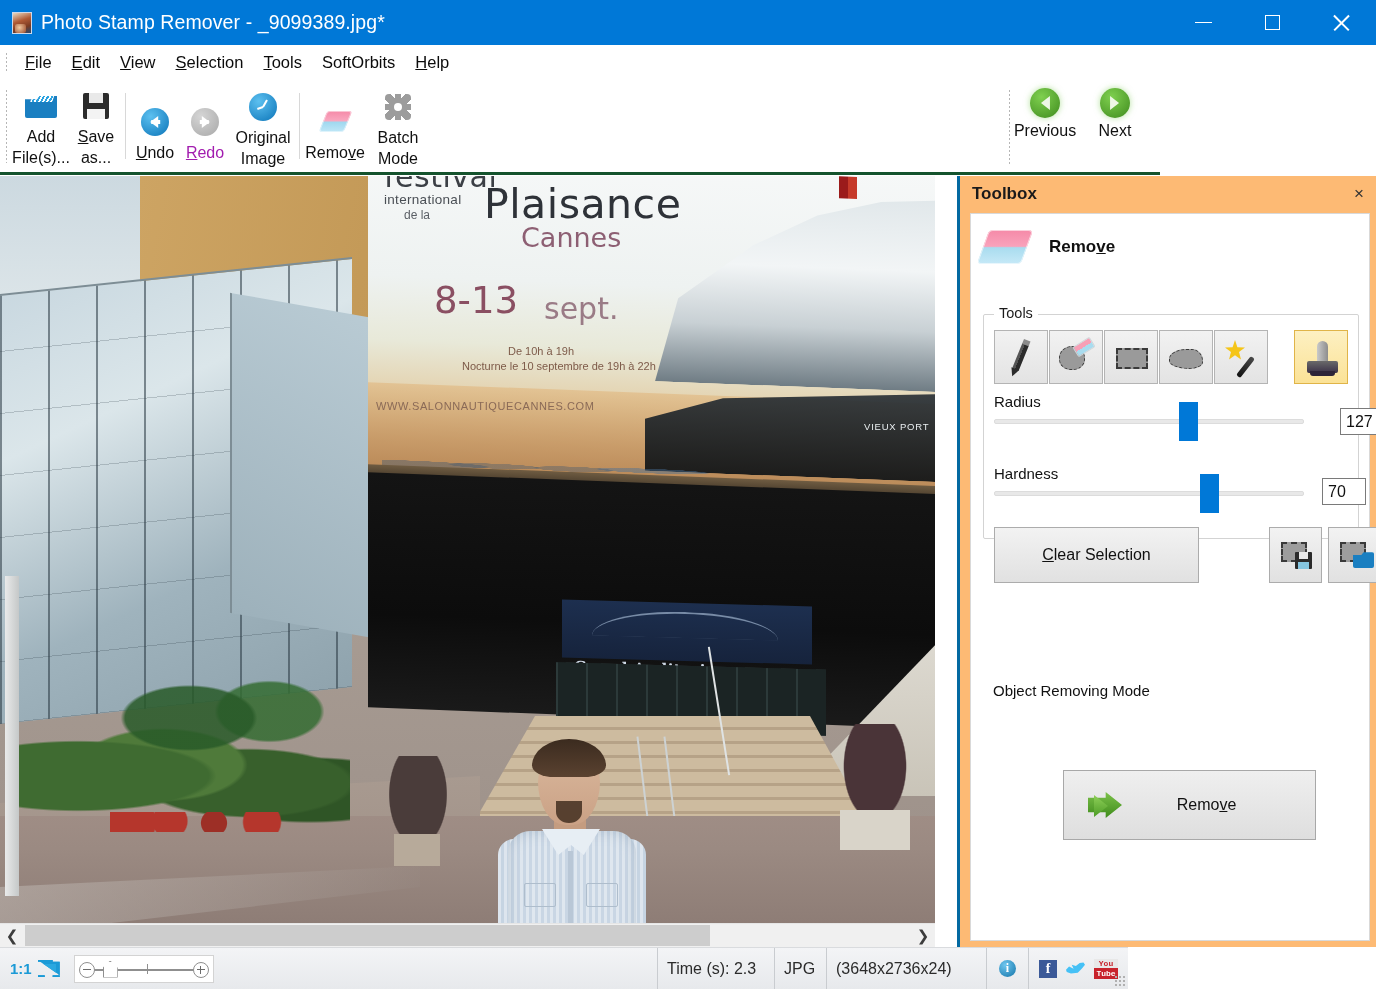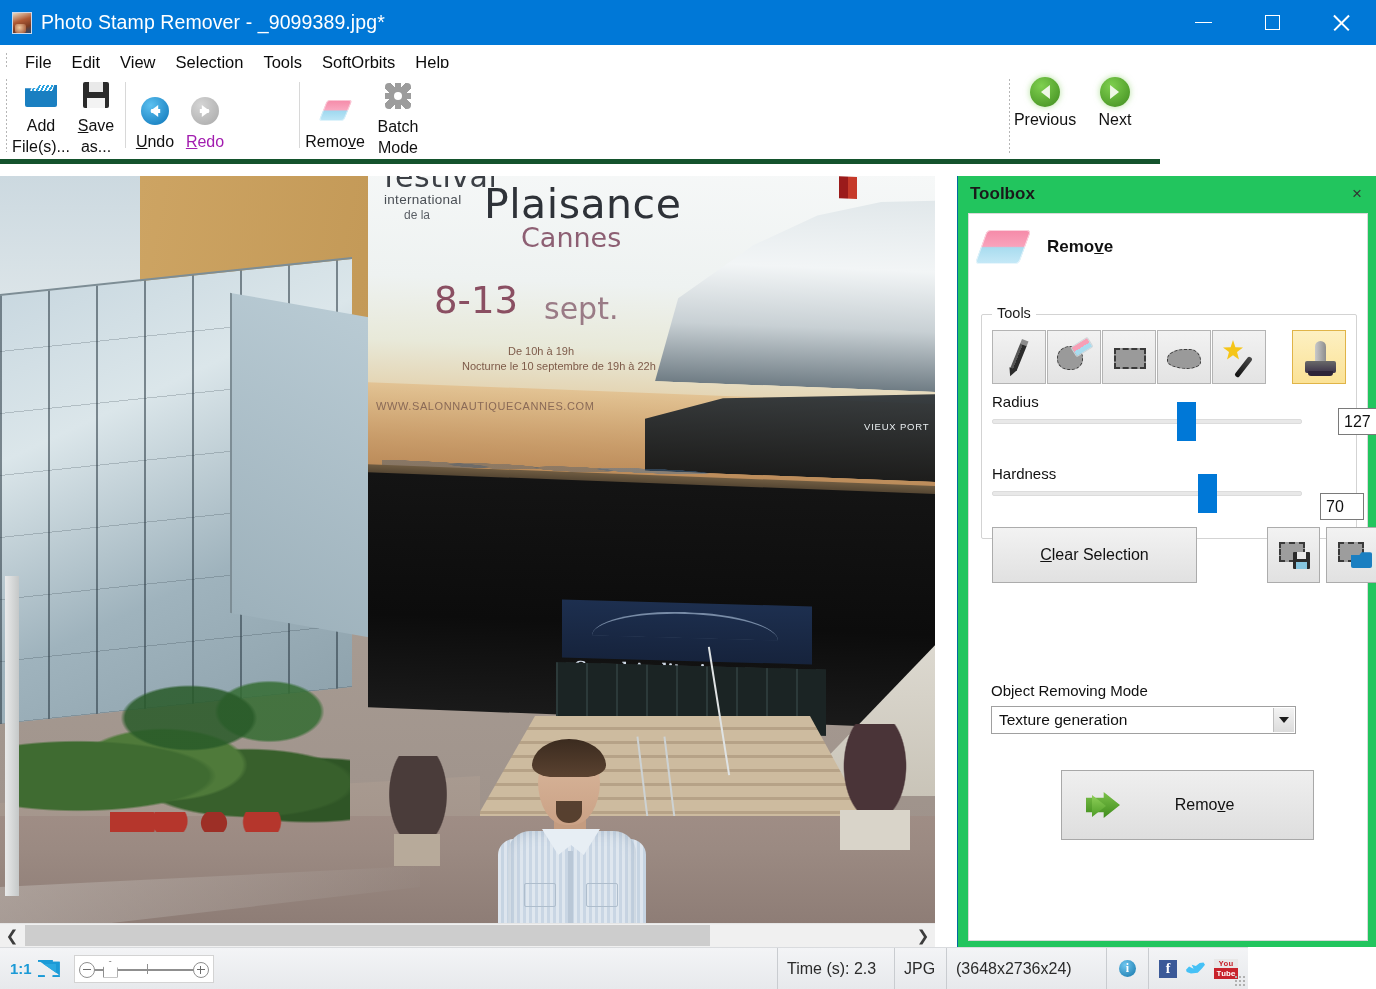--- a/index.html
+++ b/index.html
@@ -64,23 +64,23 @@
     flex:none;
   }
   .menu-item {
     font-size: 16.5px; color:#0b0b0b; padding: 2px 10px; white-space:nowrap;
     cursor: default;
   }
   .menu-item u { text-decoration: underline; }
 
   
   .toolbar {
-    position:absolute; left:0; top:68px; width:1160px; height:96px;
+    position:absolute; left:0; top:79px; width:1160px; height:96px;
     background:#ffffff;
-    border-bottom: 5px solid #14532d;
+    border-bottom: 3px solid #14532d;
   }
   .tb-grip {
     position:absolute; left:5px; top:10px;
     width: 4px; height: 74px;
     background-image: radial-gradient(circle, #b6b6b6 0.8px, transparent 1px);
     background-size: 3px 4px;
   }
   .tb-group { position:absolute; top:6px; height:84px; display:flex; align-items:flex-start; }
   .tb-btn {
     display:flex; flex-direction:column; align-items:center;
@@ -468,21 +468,21 @@
   }
   .hs-arrow.left { left:0; }
   .hs-arrow.right { right:0; }
   .hs-thumb {
     position:absolute; left:25px; top:1px; width:685px; height:21px; background:#cdcdcd;
   }
 
   
   .toolbox {
     position:absolute; left:957px; top:176px; width:419px; height:771px;
-    background:#22c55e; border-left:1px solid #0369a1;
+    background:#fdba74; border-left:3px solid #0369a1;
   }
   .tbx-header {
     position:absolute; left:0; top:0; width:419px; height:36px;
     display:flex; align-items:center;
   }
   .tbx-title { font-size:17px; font-weight:bold; color:#1a1a1a; margin-left:12px; }
   .tbx-close {
     position:absolute; right:10px; top:8px; width:20px; height:20px;
     color:#333; font-size:17px; line-height:20px; text-align:center; cursor:default;
   }
@@ -645,21 +645,21 @@
   .remove-arrow2{
     position:absolute; left:30px; top:24px; width:14px; height:22px;
     background: linear-gradient(180deg,#8fd059,#4d9c26);
     clip-path: polygon(0 0, 100% 50%, 0 100%);
   }
   .remove-lab { flex:1; text-align:center; font-size:16px; color:#111; margin-right:24px; }
   .remove-lab u { text-decoration: underline; }
 
   
   .statusbar {
-    position:absolute; left:0; top:947px; width:1248px; height:42px;
+    position:absolute; left:0; top:947px; width:1128px; height:42px;
     background: linear-gradient(180deg,#f3f4f6,#e7e9ec);
     border-top:1px solid #d9dbde;
     display:flex; align-items:center;
   }
   .sb-cell {
     height:42px; display:flex; align-items:center; padding:0 9px;
     font-size:16px; color:#2b2b2b; border-right:1px solid #c9ccd0;
   }
   .sb-zoomratio { color:#1b9ad6; font-weight:bold; font-size:15px; padding-left:10px; padding-right:6px; }
   .sb-fit {
@@ -787,20 +787,30 @@
           </div>
         <div class="tb-lab"><u>U</u>ndo</div>
       </div>
       <div class="tb-btn" style="width:50px; padding-top:14px;">
         <div class="tb-ico">
             <span class="ico-circ ico-redo">
               <span class="arrow-r"></span>
             </span>
           </div>
         <div class="tb-lab dim"><u>R</u>edo</div>
+      </div>
+      <div class="tb-btn" style="width:66px;">
+        <div class="tb-ico">
+          <span class="ico-circ ico-original">
+              <span class="clockhand"></span>
+              <span class="clockhand2"></span>
+            </span>
+        </div>
+        <div class="tb-lab">Original</div>
+        <div class="tb-lab">Image</div>
       </div>
     </div>
 
     <div class="tb-sep" style="left:299px;"></div>
 
     <div class="tb-group" style="left:303px; align-items:center;">
       <div class="tb-btn" style="width:64px; padding-top:14px;">
         <div class="tb-ico">
             <span class="ico-eraser"></span>
           </div>
@@ -952,40 +962,36 @@
         </div>
 
         <div class="slider-label" style="left:10px; top:78px;">Radius</div>
         <div class="slider-track" style="left:10px; top:104px; width:310px;"></div>
         <div class="slider-thumb" style="left:195px; top:87px;"></div>
         <div class="slider-val" style="left:356px; top:93px;">127</div>
 
         <div class="slider-label" style="left:10px; top:150px;">Hardness</div>
         <div class="slider-track" style="left:10px; top:176px; width:310px;"></div>
         <div class="slider-thumb" style="left:216px; top:159px;"></div>
-        <div class="slider-val" style="left:338px; top:178px;">70</div>
+        <div class="slider-val" style="left:338px; top:163px;">70</div>
 
         <div class="btn-std clear-sel" style="top:212px;">
           <span><u>C</u>lear Selection</span>
         </div>
         <div class="btn-std sel-save" style="top:212px;">
           <span class="g-selsave-rect"></span>
           <span class="g-selsave-disk"></span>
         </div>
         <div class="btn-std sel-load" style="top:212px;">
           <span class="g-selload-rect"></span>
           <span class="g-selload-folder"></span>
         </div>
       </div>
 
       <div class="orm-label">Object Removing Mode</div>
-      <div class="combo">
-        <span class="combo-text">Texture generation</span>
-        <span class="combo-arrow"></span>
-      </div>
 
       <div class="remove-btn">
         <span class="remove-arrow"></span>
         <span class="remove-arrow2"></span>
         <span class="remove-lab">Remo<u>v</u>e</span>
       </div>
     </div>
   </div>
 
   <div class="statusbar">

